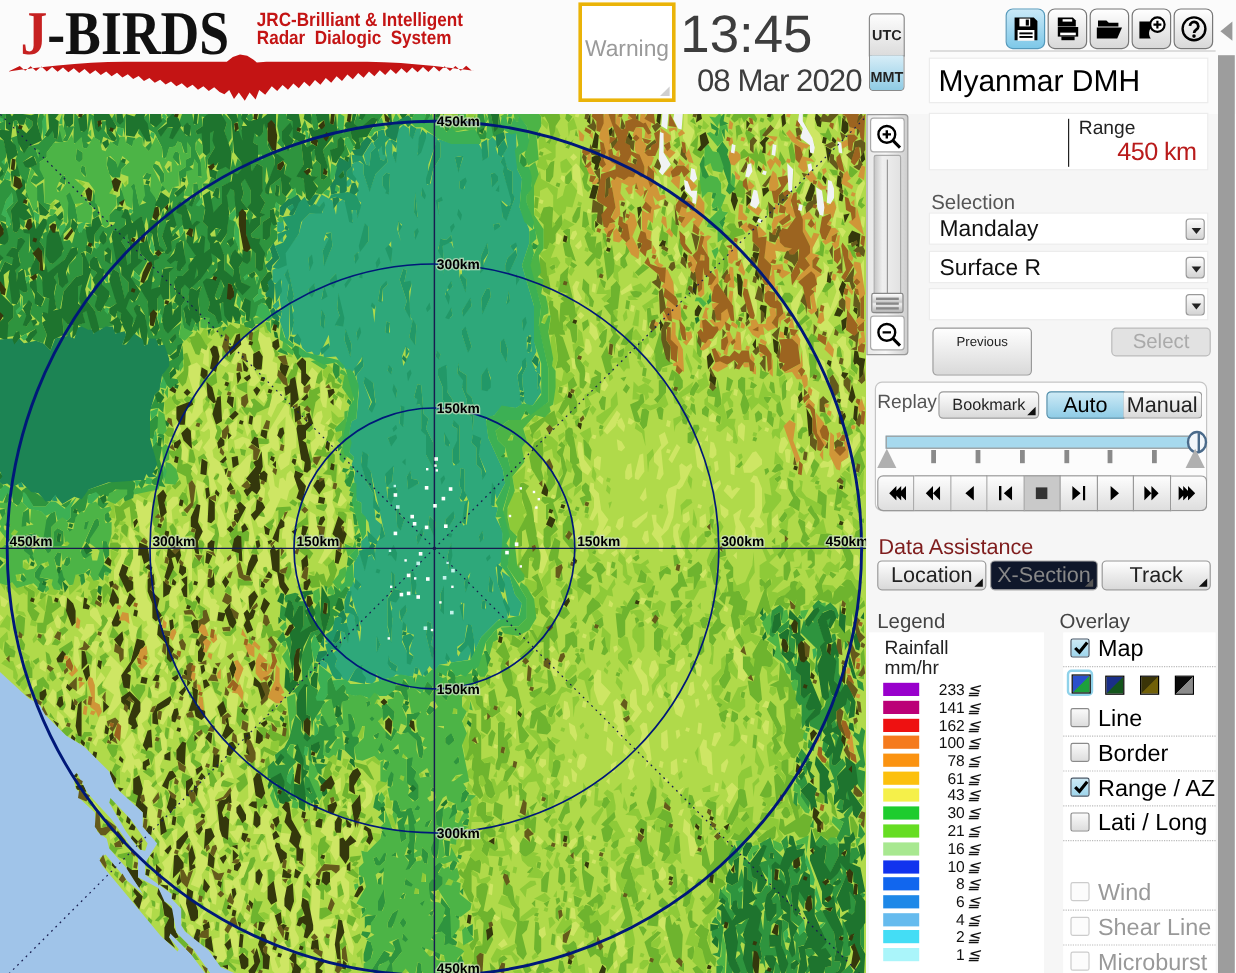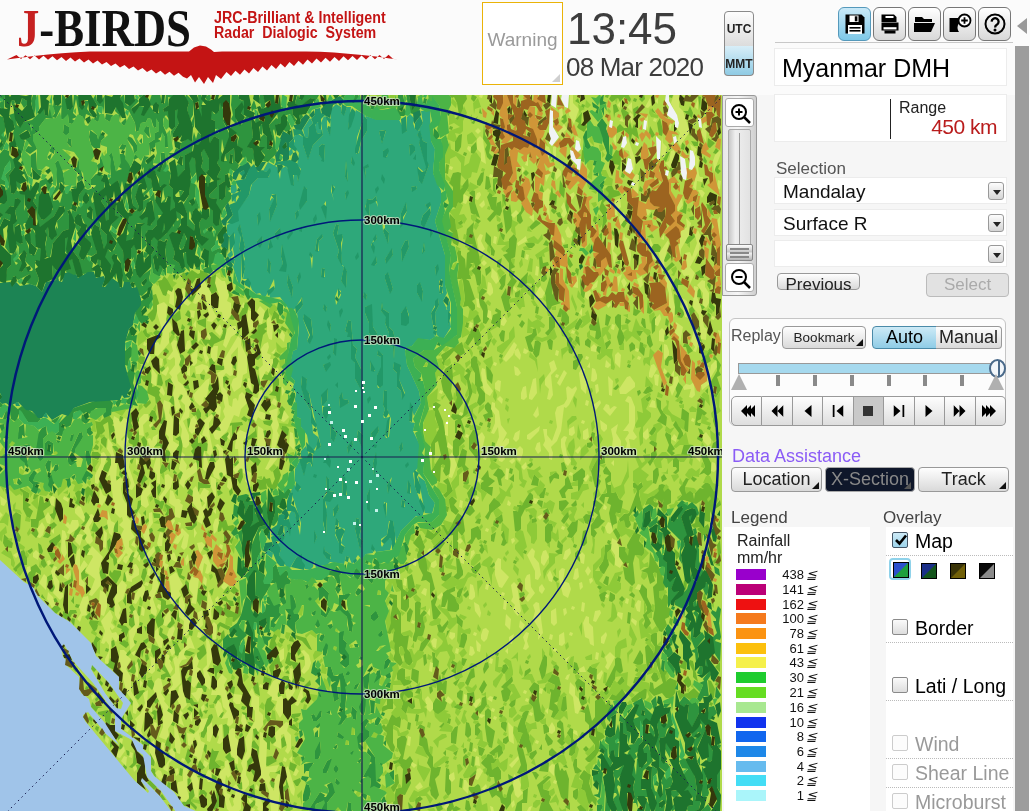--- a/index.html
+++ b/index.html
@@ -3,25 +3,25 @@
 <style>
 *{margin:0;padding:0;box-sizing:border-box}
 html,body{width:1030px;height:811px;overflow:hidden;background:#fff;font-family:"Liberation Sans",sans-serif}
 .abs{position:absolute}
 #page{position:relative;width:1030px;height:811px}
 
 #header{left:0;top:0;width:1030px;height:95px;background:#fbfbfb}
 #logoJ{left:17px;top:-1px;letter-spacing:1px;font-family:"Liberation Serif",serif;font-weight:bold;font-size:52px;color:#111;letter-spacing:0px;white-space:nowrap;transform-origin:0 0;transform:scaleX(0.86)}
 #logoJ .red{color:#c62121}
 #logosub{left:214px;top:10px;color:#c41414;font-weight:bold;font-size:16px;line-height:15px;white-space:nowrap;transform-origin:0 0;transform:scaleX(0.89)}
-#warnbox{left:482px;top:2px;width:81px;height:83px;background:#fff;border:1px solid #eab308}
+#warnbox{left:482px;top:2px;width:81px;height:83px;background:#fff;border:3px solid #eab308}
 #warnbox span{position:absolute;left:0;right:0;top:26px;text-align:center;color:#9a9a9a;font-size:19px}
 #grip{right:2px;bottom:2px;width:0;height:0;border-left:8px solid transparent;border-bottom:8px solid #cfcfcf}
 #time1{left:566px;top:4px;width:112px;text-align:center;font-size:44px;color:#3d3d3d;letter-spacing:0px}
-#time2{left:566px;top:52px;width:152px;text-align:left;font-size:26px;color:#3d3d3d;letter-spacing:-0.8px}
+#time2{left:566px;top:52px;width:152px;text-align:right;font-size:26px;color:#3d3d3d;letter-spacing:-0.8px}
 .tzbtn{left:724px;width:30px;height:36px;border:1px solid #8a8a8a;text-align:center;font-size:12px;font-weight:bold;color:#222;line-height:34px}
 #utc{top:11px;border-radius:4px 4px 0 0;background:linear-gradient(#fdfdfd,#dcdcdc)}
 #mmt{top:46px;height:30px;border-radius:0 0 4px 4px;border-top:none;background:linear-gradient(#d8eef8,#8fcbe4);line-height:36px}
 .tool{top:7px;width:33px;height:34px;border:1px solid #777;border-radius:6px;background:linear-gradient(#fff,#d8d8d8)}
 .tool.sel{background:linear-gradient(#c9e9f8,#7ec8e8);border-color:#5599bb}
 .tool svg{position:absolute;left:50%;top:50%;transform:translate(-50%,-50%)}
 #collapse{left:1017px;top:18px;width:0;height:0;border-top:8px solid transparent;border-bottom:8px solid transparent;border-right:10px solid #999}
 
 #zstrip{left:722px;top:95px;width:35px;height:201px;background:linear-gradient(90deg,#e8e8e8,#f6f6f6 45%,#cfcfcf);border:1px solid #999;border-radius:0 3px 3px 0}
 .zbtn{left:2px;width:29px;height:29px;background:#fff;border:1px solid #aaa;border-radius:3px}
@@ -41,21 +41,21 @@
 #rangebox .vline{position:absolute;left:115px;top:4px;width:1px;height:40px;background:#222}
 #rangebox .rl{position:absolute;left:124px;top:4px;font-size:16px;color:#222}
 #rangebox .rv{position:absolute;right:9px;top:20px;font-size:21px;color:#b91c1c;letter-spacing:-0.5px}
 #sellab{left:776px;top:159px;font-size:17px;color:#555}
 .ddrow{left:774px;width:233px;height:27px}
 .ddarrow{position:absolute;right:2px;top:4px;width:16px;height:18px;border:1px solid #999;border-radius:3px;background:linear-gradient(#fdfdfd,#d4d4d4)}
 .ddarrow i{position:absolute;left:4px;top:7px;width:0;height:0;border-left:4px solid transparent;border-right:4px solid transparent;border-top:5px solid #222}
 .ddrow span{position:absolute;left:8px;top:3px;font-size:19px;color:#111}
 #dd1{top:177px}#dd2{top:209px}#dd3{top:240px}
 .btn{border:1px solid #999;border-radius:4px;background:linear-gradient(#fefefe,#d9d9d9);text-align:center;color:#222}
-#prevbtn{left:777px;top:273px;width:83px;height:17px;font-size:17px;line-height:22px}
+#prevbtn{left:777px;top:273px;width:83px;height:40px;font-size:11px;line-height:22px}
 #selbtn{left:926px;top:273px;width:83px;height:24px;font-size:17px;line-height:22px;color:#aaa;background:#e2e2e2;border-color:#bbb}
 
 #rgroup{left:729px;top:318px;width:277px;height:108px;border:1px solid #c5c5c5;border-radius:6px;background:#fcfcfc}
 #replab{left:731px;top:327px;font-size:16px;color:#555}
 #bookmark{left:782px;top:326px;width:84px;height:23px;font-size:13.5px;line-height:21px}
 #autobtn{left:872px;top:326px;width:65px;height:23px;border-radius:4px 0 0 4px;background:linear-gradient(#cdeaf6,#8fcce6);border:1px solid #4a8aa8;font-size:18px;line-height:21px;text-align:center}
 #manbtn{left:936px;top:326px;width:66px;height:23px;border-radius:0 4px 4px 0;border-left:none;font-size:18px;line-height:21px}
 .ctri{position:absolute;right:2px;bottom:2px;width:0;height:0;border-left:7px solid transparent;border-bottom:7px solid #111}
 .ctrig{position:absolute;right:3px;bottom:2px;width:0;height:0;border-left:7px solid transparent;border-bottom:7px solid #555}
 #sltrack{left:738px;top:363px;width:264px;height:11px;background:#a6d9ee;border:1px solid #999}
@@ -64,21 +64,21 @@
 .tick{top:375px;width:4px;height:11px;background:#8a8a8a}
 .etri{top:374px;width:0;height:0;border-left:8px solid transparent;border-right:8px solid transparent;border-bottom:16px solid #b0b0b0}
 
 #pbrow{left:731px;top:396px;width:275px;height:30px;display:flex}
 #pbrow .pb{flex:1;border:1px solid #999;border-left:none;background:linear-gradient(#fdfdfd,#dedede);position:relative}
 #pbrow .pb:first-child{border-left:1px solid #999;border-radius:5px 0 0 5px}
 #pbrow .pb:last-child{border-radius:0 5px 5px 0}
 #pbrow .pb.stop{background:#c9c9c9}
 #pbrow svg{position:absolute;left:50%;top:50%;transform:translate(-50%,-50%)}
 
-#dalab{left:732px;top:446px;font-size:18px;color:#8b5cf6}
+#dalab{left:732px;top:446px;font-size:18px;color:#7f1d1d}
 .dabtn{top:467px;height:25px;font-size:18px;line-height:23px}
 #dab1{left:731px;width:91px}
 #dab2{left:825px;width:90px;background:#0f172a;color:#888;border-color:#aaa}
 #dab3{left:918px;width:91px}
 
 #leglab{left:731px;top:508px;font-size:17px;color:#444}
 #ovlab{left:883px;top:508px;font-size:17px;color:#444}
 #legbox{left:724px;top:527px;width:146px;height:284px;background:#fff}
 #legbox .t1{position:absolute;left:13px;top:5px;font-size:16px;color:#222}
 #legbox .t2{position:absolute;left:13px;top:22px;font-size:16px;color:#222}
@@ -345,21 +345,21 @@
 <div id="dab1" class="dabtn btn abs">Location<div class="ctri"></div></div>
 <div id="dab2" class="dabtn btn abs">X-Section<div class="ctrig"></div></div>
 <div id="dab3" class="dabtn btn abs">Track<div class="ctri"></div></div>
 
 <div id="leglab" class="abs">Legend</div>
 <div id="ovlab" class="abs">Overlay</div>
 <div id="legbox" class="abs">
   <div class="t1">Rainfall</div>
       <div class="t2">mm/hr</div>
   <div class="sw" style="top:42px;background:#9900cc"></div>
-      <div class="lv" style="top:40px">438</div>
+      <div class="lv" style="top:40px">233</div>
       <div class="le" style="top:40px">≦</div>
       <div class="sw" style="top:57px;background:#bb0077"></div>
       <div class="lv" style="top:55px">141</div>
       <div class="le" style="top:55px">≦</div>
       <div class="sw" style="top:72px;background:#ee1111"></div>
       <div class="lv" style="top:70px">162</div>
       <div class="le" style="top:70px">≦</div>
       <div class="sw" style="top:86px;background:#f57a1d"></div>
       <div class="lv" style="top:84px">100</div>
       <div class="le" style="top:84px">≦</div>
@@ -416,23 +416,35 @@
     <div class="msq" style="left:32px">
           <i style="background:linear-gradient(135deg,#1a2f88 49%,#14551c 51%)"></i>
         </div>
     <div class="msq" style="left:61px">
           <i style="background:linear-gradient(135deg,#3a3408 49%,#716008 51%)"></i>
         </div>
     <div class="msq" style="left:90px">
           <i style="background:linear-gradient(135deg,#0a0a0a 49%,#8a8a8a 51%)"></i>
         </div>
   </div>
+  <div class="ovrow" style="top:58px">
+        <div class="cb"></div>
+        <span>Line</span>
+      </div>
   <div class="ovrow" style="top:87px">
         <div class="cb"></div>
         <span>Border</span>
+      </div>
+  <div class="ovrow" style="top:116px">
+        <div class="cb on">
+          <svg width="14" height="14" viewBox="0 0 14 14">
+            <path d="M2 7 L5.5 10.5 L12 2.5" stroke="#000" stroke-width="2.6" fill="none"></path>
+          </svg>
+        </div>
+        <span>Range / AZ</span>
       </div>
   <div class="ovrow" style="top:145px">
         <div class="cb"></div>
         <span>Lati / Long</span>
       </div>
   <div class="ovrow" style="top:203px">
         <div class="cb dis"></div>
         <span class="dis">Wind</span>
       </div>
   <div class="ovrow" style="top:232px">

